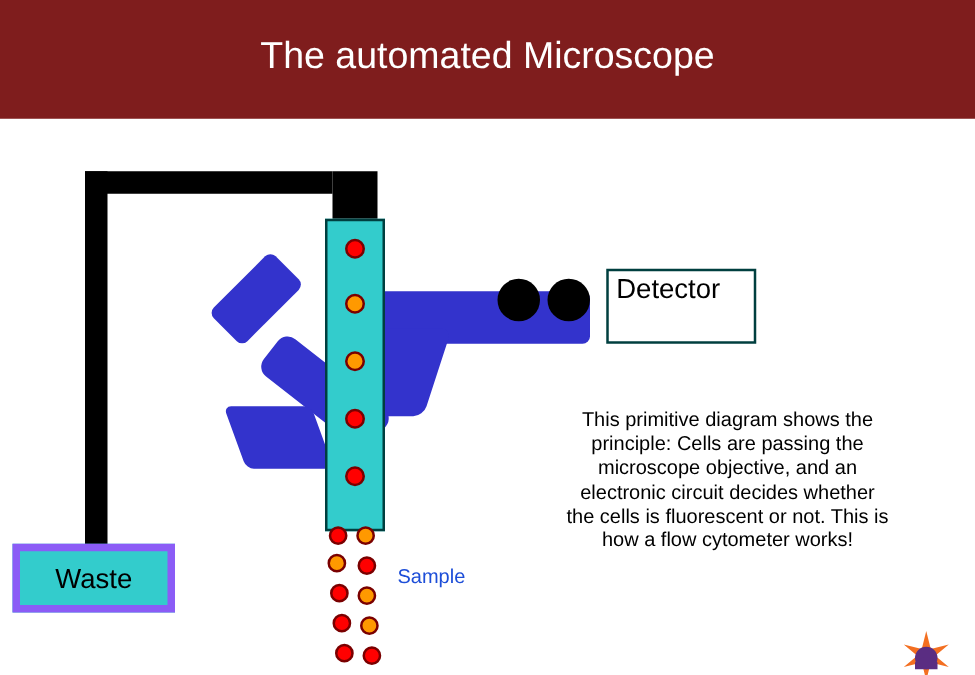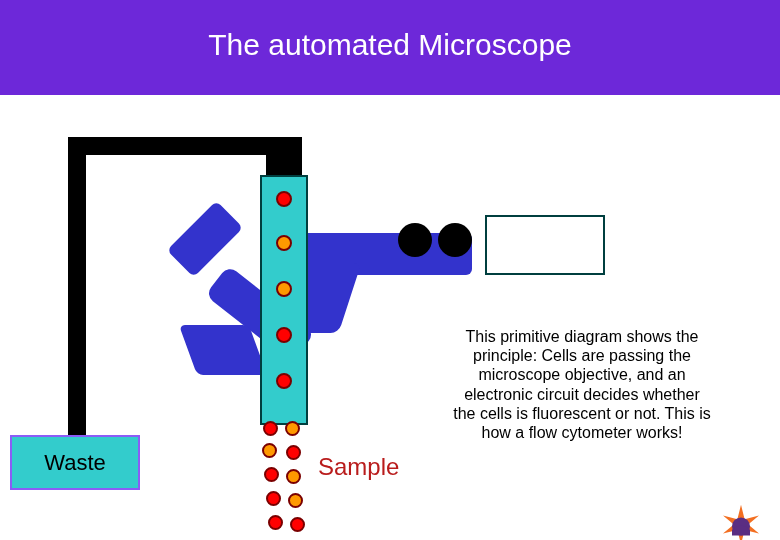--- a/index.html
+++ b/index.html
@@ -5,21 +5,21 @@
   * { box-sizing: border-box; margin: 0; padding: 0; }
   body {
     width: 780px;
     height: 540px;
     background: #ffffff;
     font-family: Arial, Helvetica, sans-serif;
     position: relative;
     overflow: hidden;
   }
   .title-bar {
-    background: #6d28d9;
+    background: #7f1d1d;
     width: 100%;
     height: 95px;
     position: relative;
   }
   .title-text {
     position: absolute;
     left: 0; right: 0;
     top: 28px;
     text-align: center;
     color: #fff;
@@ -32,21 +32,21 @@
     width: 780px; height: 445px;
   }
   
   .waste-box {
     position: absolute;
     left: 10px;
     top: 340px;
     width: 130px;
     height: 55px;
     background: #33cccc;
-    border: 2px solid #8b5cf6;
+    border: 6px solid #8b5cf6;
     display: flex;
     align-items: center;
     justify-content: center;
   }
   .waste-label {
     font-size: 22px;
     color: #000;
   }
   
   .detector-box {
@@ -60,22 +60,22 @@
     padding: 2px 6px;
     font-size: 22px;
     line-height: 1.1;
     color: #000;
   }
   
   .sample-label {
     position: absolute;
     left: 318px;
     top: 358px;
-    font-size: 24px;
-    color: #b91c1c;
+    font-size: 16px;
+    color: #1d4ed8;
   }
   
   .description {
     position: absolute;
     left: 452px;
     top: 232px;
     width: 260px;
     font-size: 16px;
     line-height: 1.2;
     color: #000;
@@ -166,20 +166,21 @@
   <div class="cell red small" style="left:266px; top:396px;"></div>
   <div class="cell orange small" style="left:288px; top:398px;"></div>
   <div class="cell red small" style="left:268px; top:420px;"></div>
   <div class="cell red small" style="left:290px; top:422px;"></div>
 
   <div class="waste-box">
     <span class="waste-label">Waste</span>
   </div>
 
   <div class="detector-box">
+    <div>Detector</div>
   </div>
 
   <div class="sample-label">Sample</div>
 
   <div class="description">This primitive diagram shows the principle: Cells are passing the microscope objective, and an electronic circuit decides whether the cells is fluorescent or not. This is how a flow cytometer works!</div>
 
   <svg class="logo" width="54" height="54" viewBox="0 0 60 60">
     <g transform="translate(30,34)">
       <path d="M0,-22 L4,-6 L20,-10 L8,0 L20,10 L4,6 L0,22 L-4,6 L-20,10 L-8,0 L-20,-10 L-4,-6 Z" fill="#f36f21"></path>
       <circle cx="0" cy="2" r="10" fill="#5a2d82"></circle>

